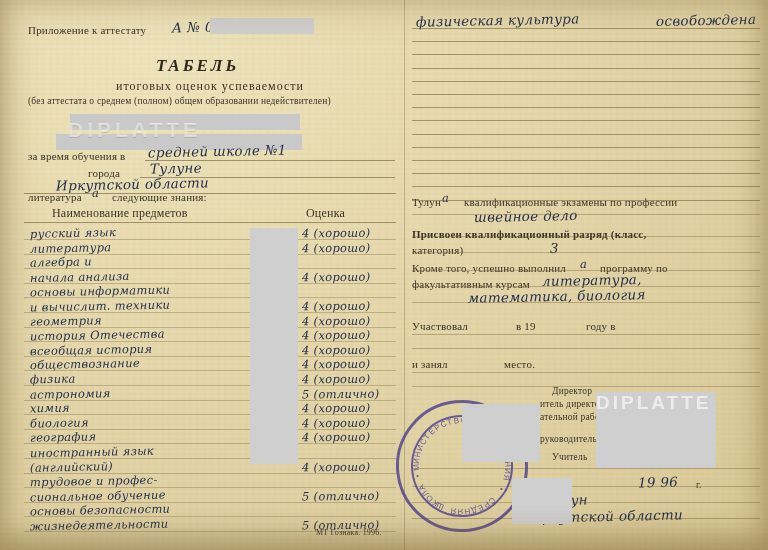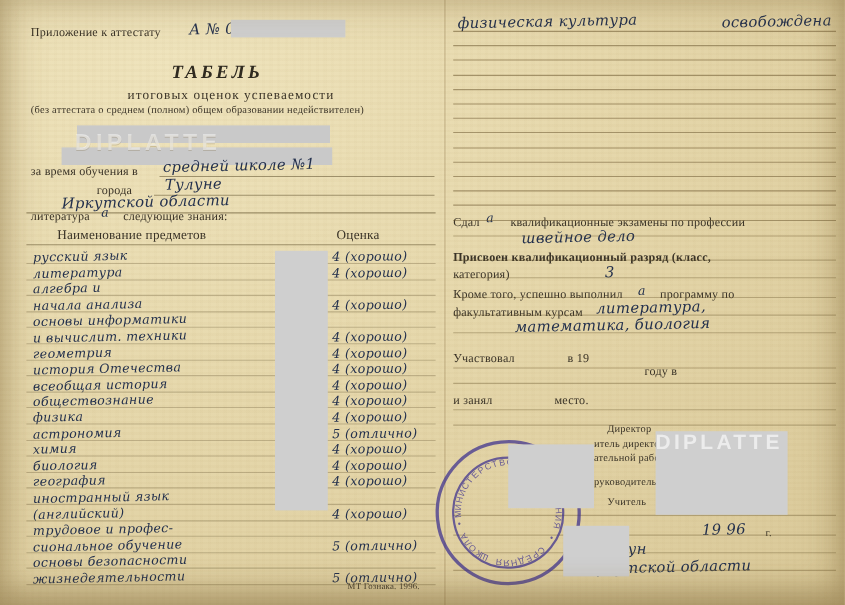--- a/index.html
+++ b/index.html
@@ -206,39 +206,39 @@
 
     <div class="pr tiny" style="left:316px;top:528px;">МТ Гознака. 1996.</div>
   </div>
 
   <div class="divider"></div>
 
   <div class="col right">
     <div class="hw b" style="left:12px;top:12px;">физическая  культура</div>
     <div class="hw b" style="left:252px;top:12px;">освобождена</div>
 
-    <div class="pr" style="left:8px;top:196px;">Сдал</div>
+    <div class="pr" style="left:8px;top:196px;">Тулун</div>
     <div class="hw sm" style="left:38px;top:191px;">а</div>
     <div class="pr" style="left:60px;top:196px;text-align:center;">квалификационные экзамены по профессии</div>
     <div class="hw b" style="left:70px;top:208px;">швейное  дело</div>
 
     <div class="pr" style="left:8px;top:228px;font-weight:bold;">Присвоен  квалификационный  разряд   (класс,</div>
     <div class="pr" style="left:8px;top:244px;">категория)</div>
     <div class="hw b" style="left:146px;top:240px;">3</div>
 
     <div class="pr" style="left:8px;top:262px;">Кроме того, успешно выполнил</div>
     <div class="hw sm" style="left:176px;top:257px;">а</div>
     <div class="pr" style="left:196px;top:262px;">программу по</div>
     <div class="pr" style="left:8px;top:278px;">факультативным курсам</div>
     <div class="hw b" style="left:138px;top:272px;">литература,</div>
     <div class="hw b" style="left:64px;top:288px;">математика, биология</div>
 
     <div class="pr" style="left:8px;top:320px;">Участвовал</div>
     <div class="pr" style="left:112px;top:320px;">в 19</div>
-    <div class="pr" style="left:182px;top:320px;margin-top:12px;">году в</div>
+    <div class="pr" style="left:182px;top:320px;">году в</div>
 
     <div class="pr" style="left:8px;top:358px;">и занял</div>
     <div class="pr" style="left:100px;top:358px;">место.</div>
 
     <div class="pr sm" style="left:148px;top:386px;">Директор</div>
     <div class="pr sm" style="left:136px;top:399px;">итель директора</div>
     <div class="pr sm" style="left:136px;top:412px;">ательной работе</div>
     <div class="pr sm" style="left:136px;top:434px;">руководитель</div>
     <div class="pr sm" style="left:148px;top:452px;">Учитель</div>
 

